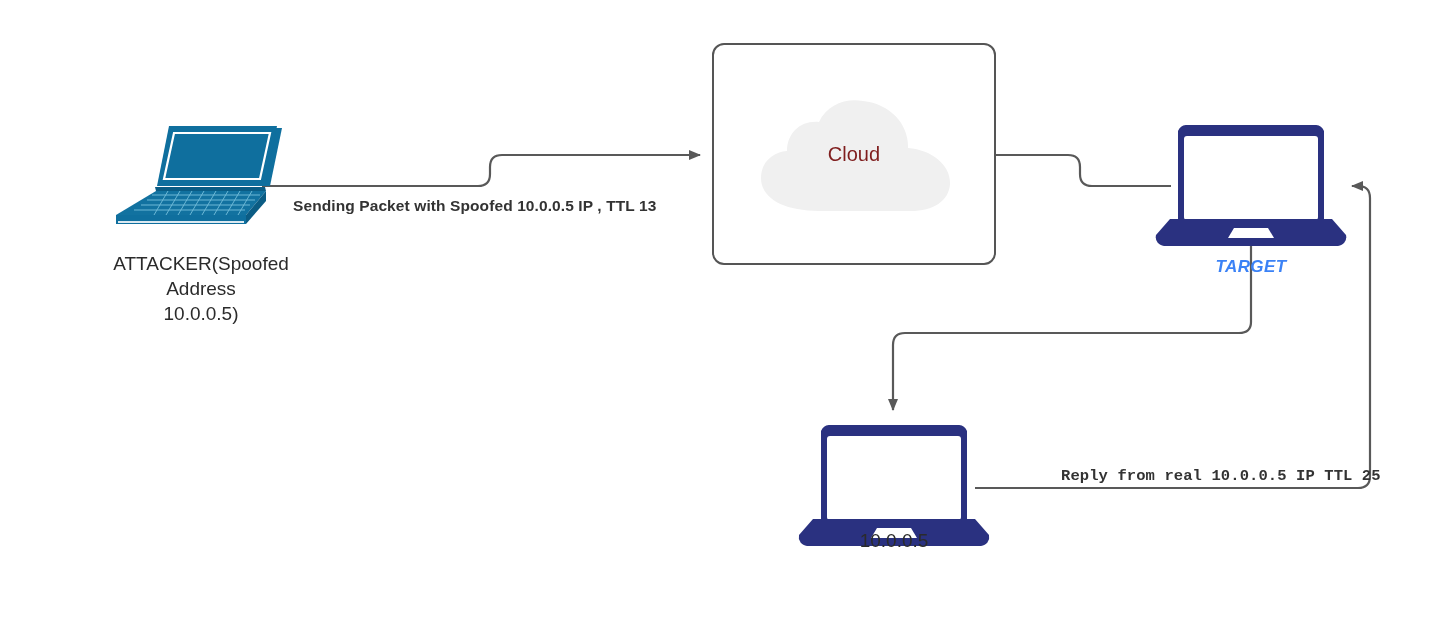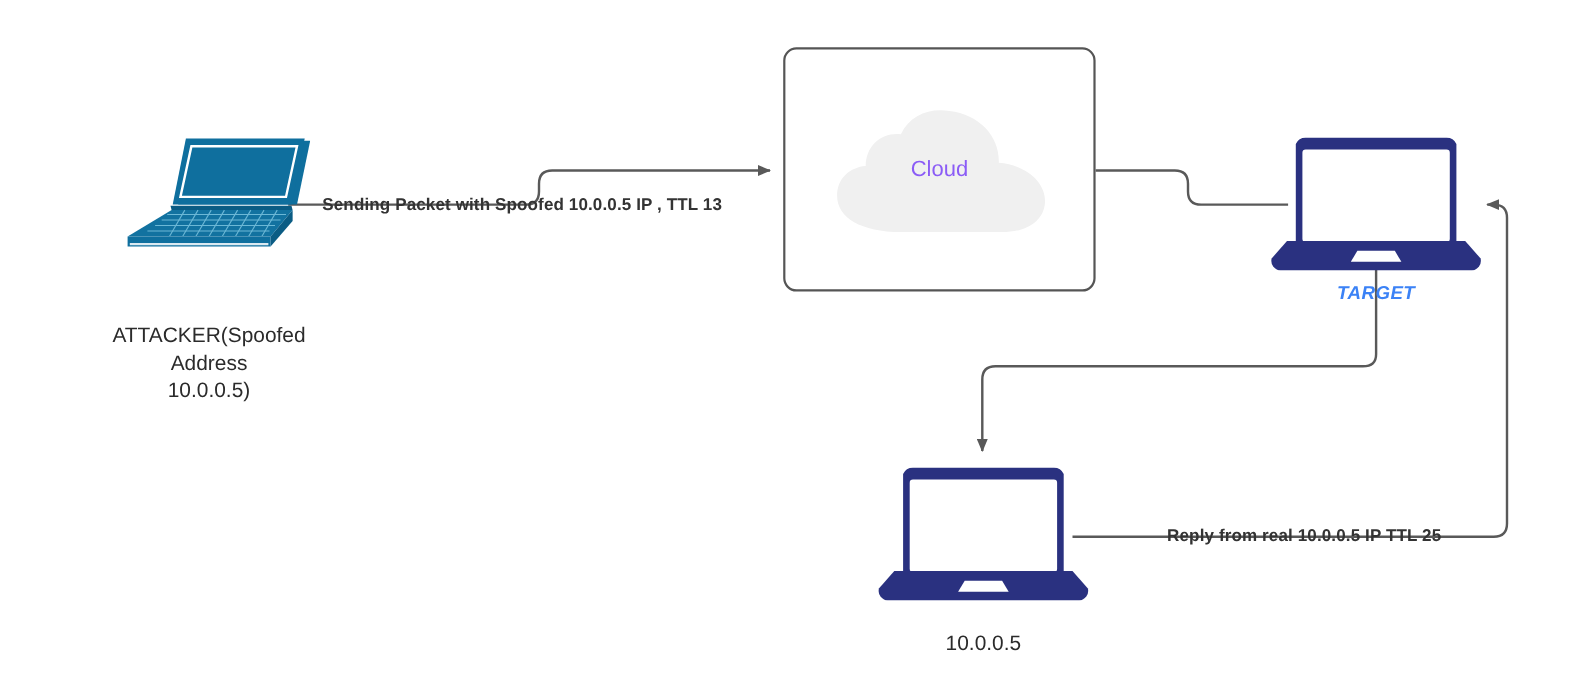--- a/index.html
+++ b/index.html
@@ -74,21 +74,21 @@
     width: 204px;
     height: 114px;
   }
   .cloud-text {
     position: absolute;
     left: 712px;
     top: 143px;
     width: 284px;
     text-align: center;
     font-size: 20px;
-    color: #8b5cf6;
+    color: #7f1d1d;
   }
 
   
   .iso-laptop {
     position: absolute;
     left: 110px;
     top: 124px;
     width: 172px;
     height: 104px;
   }
@@ -147,21 +147,21 @@
       <line x1="106" y1="67" x2="92" y2="91"></line>
       <line x1="118" y1="67" x2="104" y2="91"></line>
       <line x1="130" y1="67" x2="116" y2="91"></line>
       <line x1="142" y1="67" x2="128" y2="91"></line>
     </g>
 
     <polygon points="6,91 136,91 136,100 6,100" fill="#0f6f9e"></polygon>
     <polygon points="136,91 156,67 156,77 136,100" fill="#0b5c84"></polygon>
     <polygon points="8,97 134,97 134,99 8,99" fill="#ffffff" opacity="0.85"></polygon>
   </svg>
-  <div class="node-label" style="left:55px; top:251px; width:270px;margin-top:42px;">ATTACKER(Spoofed
+  <div class="node-label" style="left:66px; top:251px; width:270px;">ATTACKER(Spoofed
 Address
 10.0.0.5)</div>
 
   <div class="cloud-box"></div>
   <svg class="cloud-art" viewBox="0 0 204 114" xmlns="http://www.w3.org/2000/svg">
     <path fill="#f0f0f0" d="
       M 66,113
       C 30,113 8,100 8,80
       C 8,64 20,54 34,53
       C 34,34 49,22 66,24
@@ -183,20 +183,20 @@
     <path fill="#ffffff" d="M82,103 h34 l6,10 h-46 z"></path>
   </svg>
   <div class="node-label italic-label" style="left:1152px; top:254px; width:198px;">TARGET</div>
 
   <svg class="flat-laptop" style="left:795px; top:425px; width:198px; height:121px;" viewBox="0 0 198 121" xmlns="http://www.w3.org/2000/svg">
     <path fill="#2a3180" d="M26,6 a10,10 0 0 1 10,-6 h126 a10,10 0 0 1 10,6 v92 h-146 z"></path>
     <rect x="32" y="11" width="134" height="84" rx="3" fill="#ffffff"></rect>
     <path fill="#2a3180" d="M18,94 h162 l14,16 a9,9 0 0 1 -8,11 h-174 a9,9 0 0 1 -8,-11 z"></path>
     <path fill="#ffffff" d="M82,103 h34 l6,10 h-46 z"></path>
   </svg>
-  <div class="node-label" style="left:795px; top:573px; width:198px;">10.0.0.5</div>
-
-  <div class="edge-label" style="left:293px; top:178px;text-align:right;">Sending Packet with Spoofed 10.0.0.5 IP , TTL 13</div>
-
-
-  <div class="edge-label" style="left:1061px; top:479px;">Reply from real 10.0.0.5 IP TTL 25</div>
+  <div class="node-label" style="left:795px; top:528px; width:198px;">10.0.0.5</div>
+
+  <div class="edge-label" style="left:293px; top:197px;text-align:right;">Sending Packet with Spoofed 10.0.0.5 IP , TTL 13</div>
+
+
+  <div class="edge-label" style="left:1061px; top:467px;font-family:Liberation Mono, monospace;">Reply from real 10.0.0.5 IP TTL 25</div>
 
 </div>
 
 </body></html>

